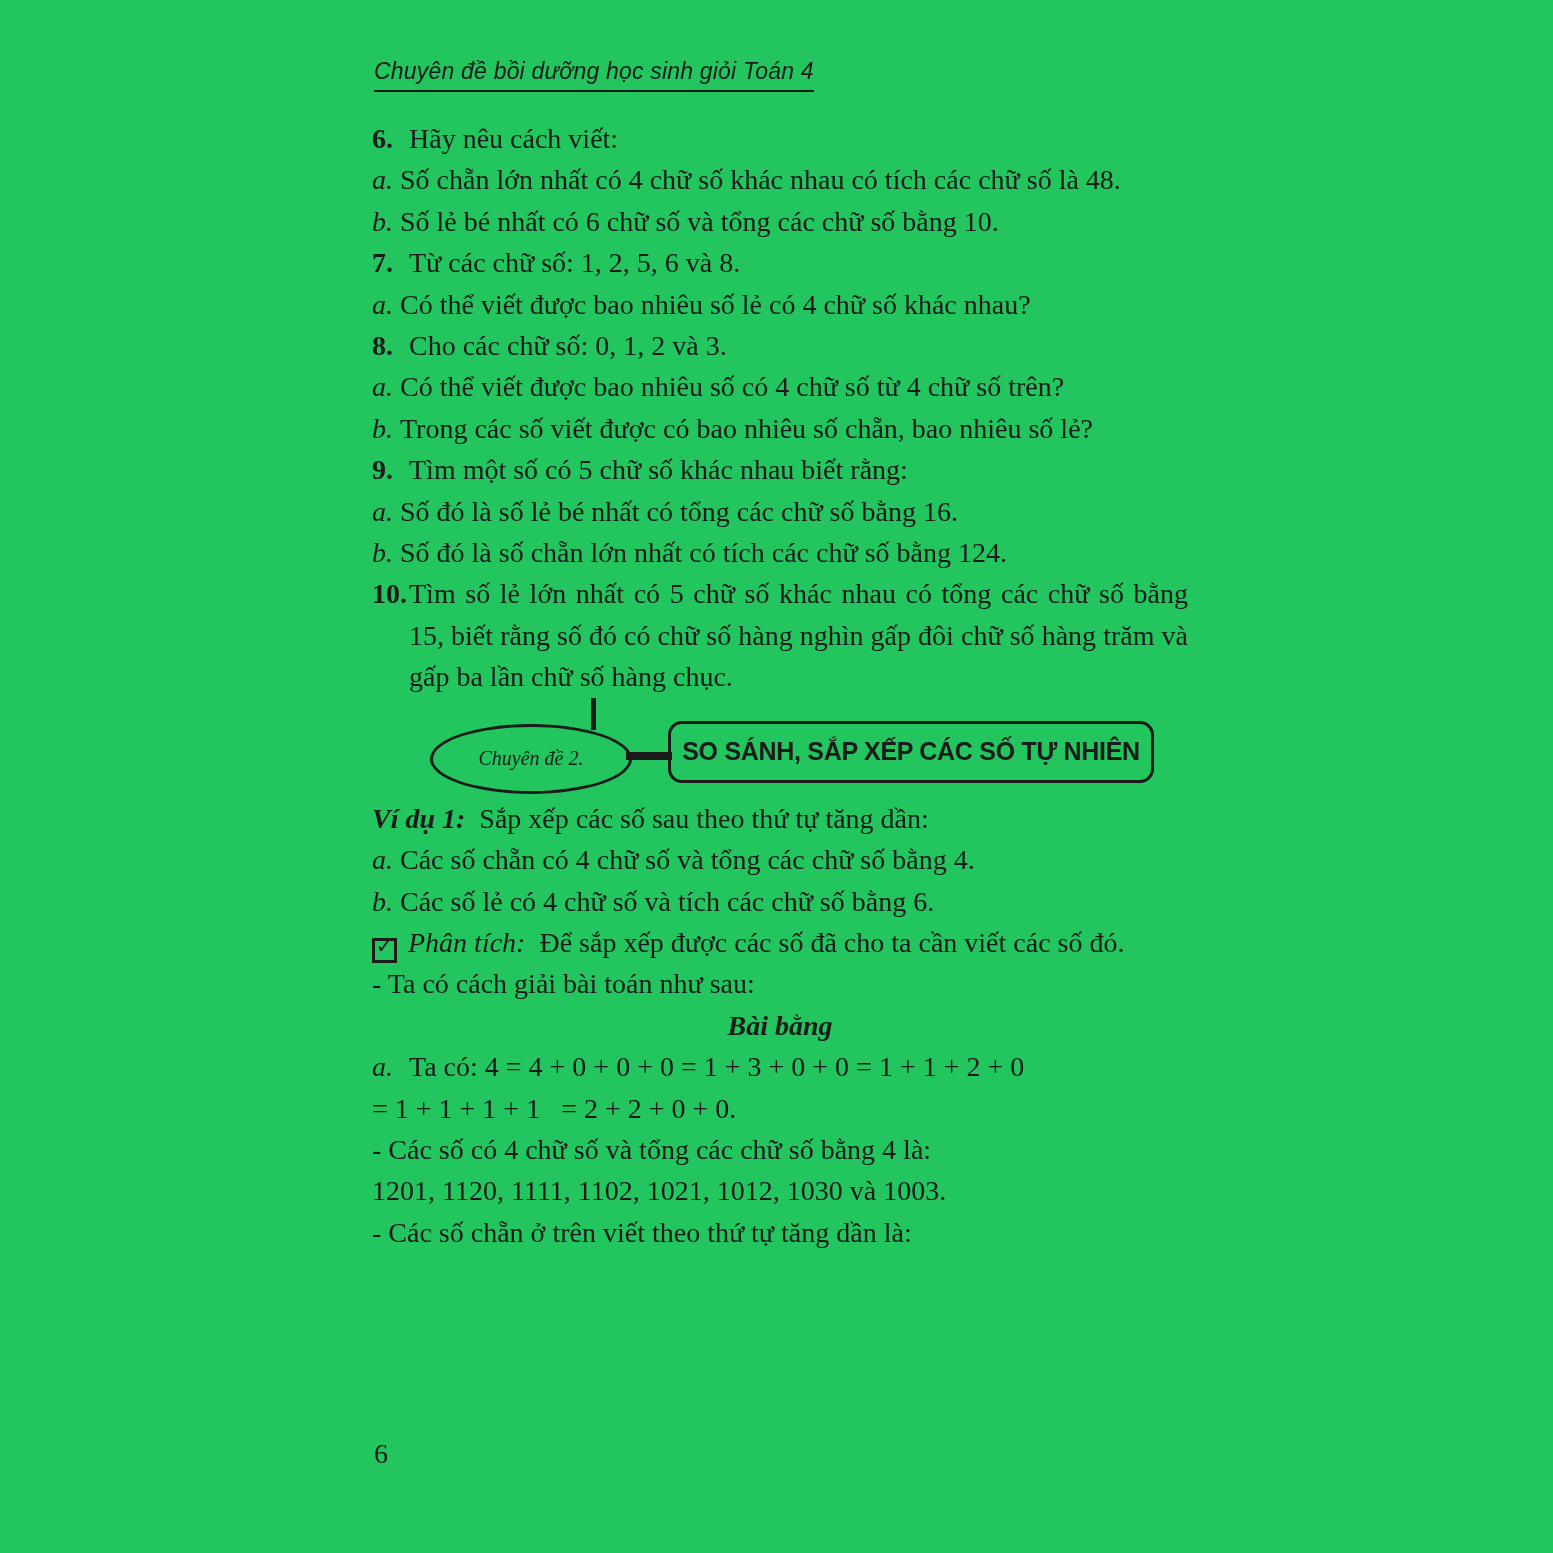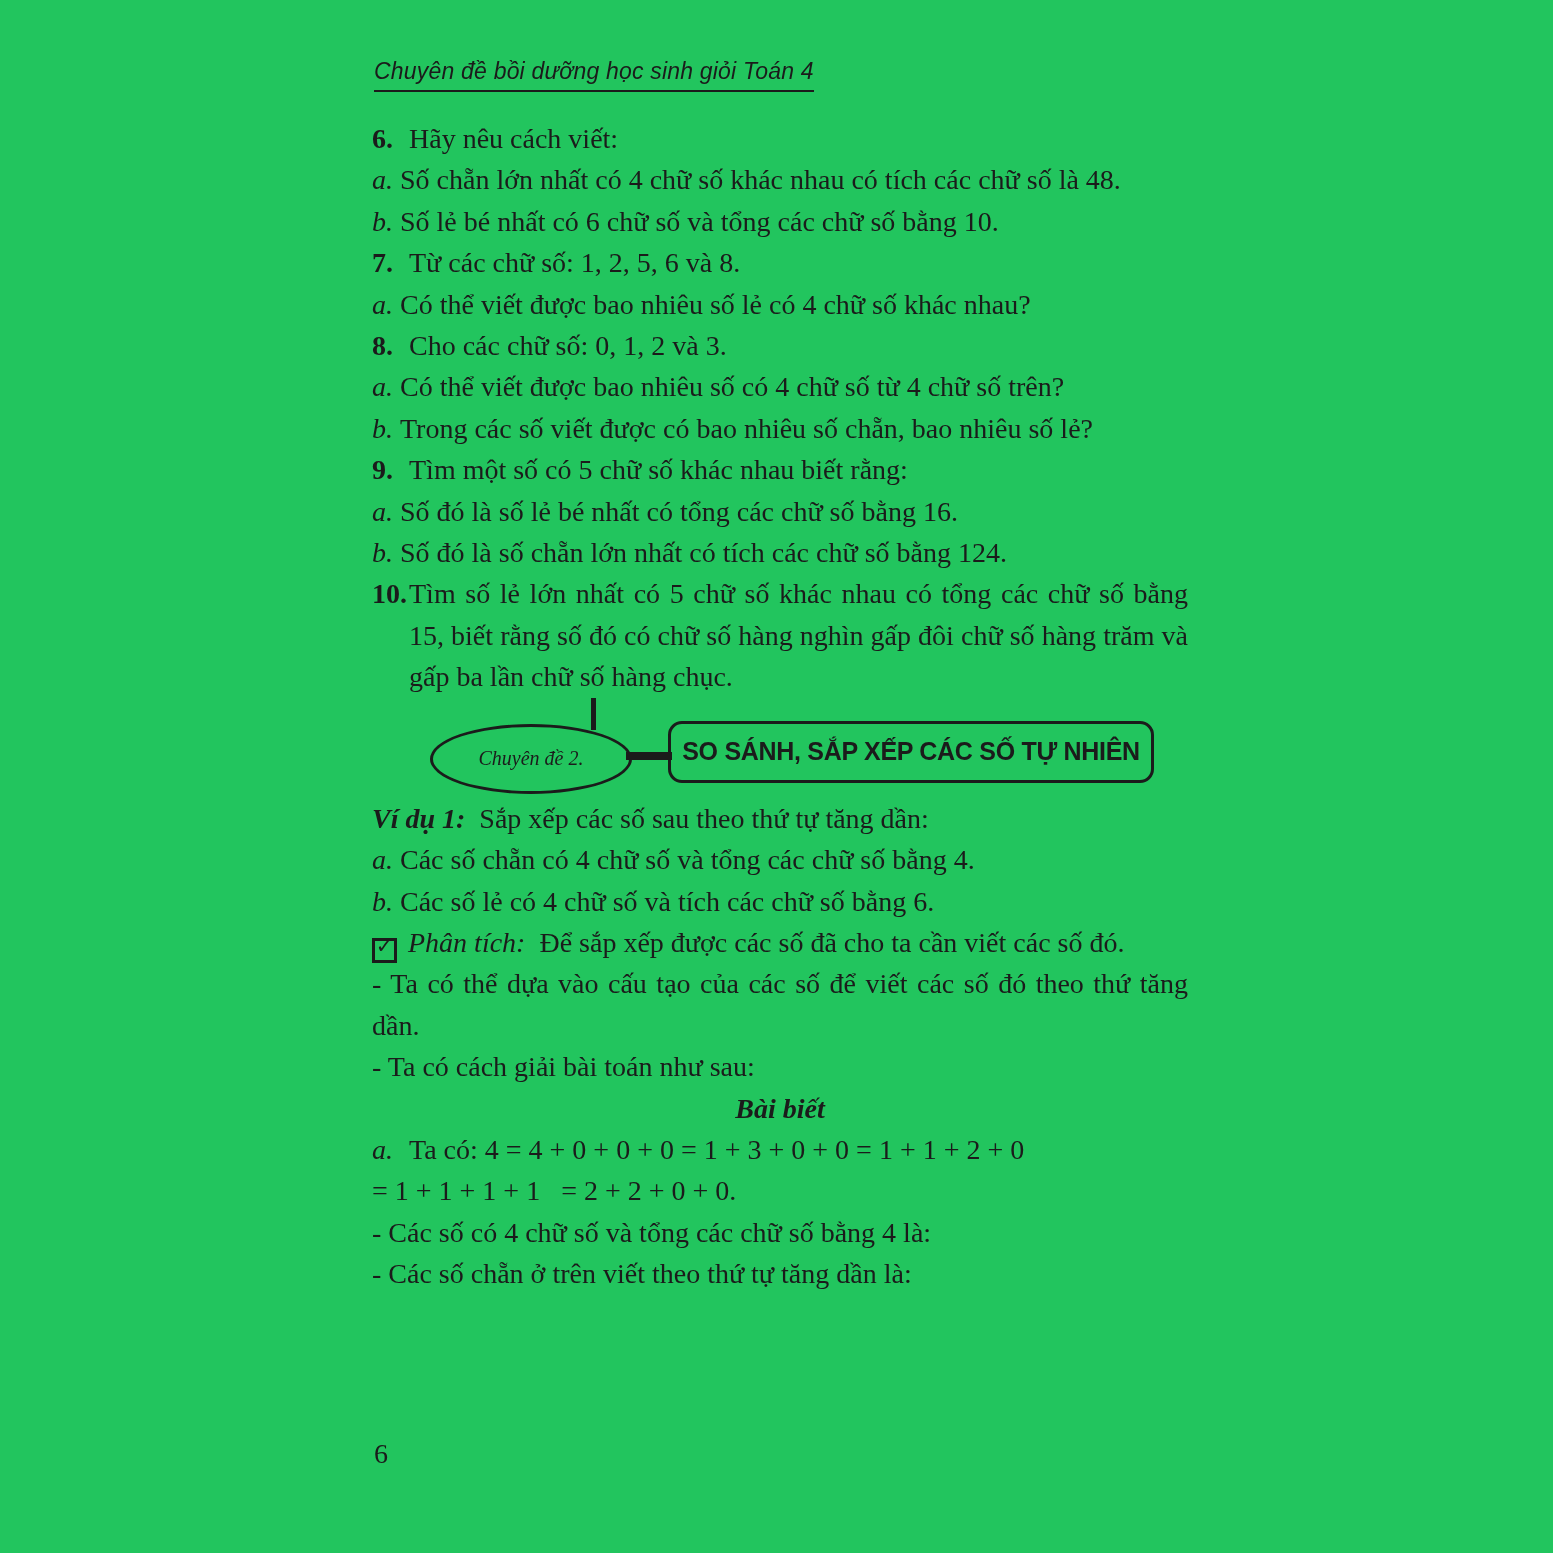--- a/index.html
+++ b/index.html
@@ -136,28 +136,28 @@
     <div class="sub">
       <span class="lab">a.</span><span>Các số chẵn có 4 chữ số và tổng các chữ số bằng 4.</span>
     </div>
     <div class="sub">
       <span class="lab">b.</span><span>Các số lẻ có 4 chữ số và tích các chữ số bằng 6.</span>
     </div>
 
     <div>
       <span class="cb"><span class="cbmark">✓</span></span><span class="anlab">Phân tích:</span><span>Để sắp xếp được các số đã cho ta cần viết các số đó.</span>
     </div>
-    <div class="note just">- Ta có thể dựa vào cấu tạo của các số để viết các số đó theo thứ tăng dần.</div>
     <div class="note">- Ta có cách giải bài toán như sau:</div>
 
-    <div class="sol-head">Bài biết</div>
+    <div class="sol-head">Bài bằng</div>
     <div class="prob">
       <span class="pnum-it">a.</span><span>Ta có: 4 = 4 + 0 + 0 + 0 = 1 + 3 + 0 + 0 = 1 + 1 + 2 + 0</span>
     </div>
     <div class="eq2">= 1 + 1 + 1 + 1   = 2 + 2 + 0 + 0.</div>
     <div class="note">- Các số có 4 chữ số và tổng các chữ số bằng 4 là:</div>
+    <div class="note">1201, 1120, 1111, 1102, 1021, 1012, 1030 và 1003.</div>
     <div class="note">- Các số chẵn ở trên viết theo thứ tự tăng dần là:</div>
 
   </div>
 
   <div class="page-number">6</div>
 
 </div>
 
 </body></html>

